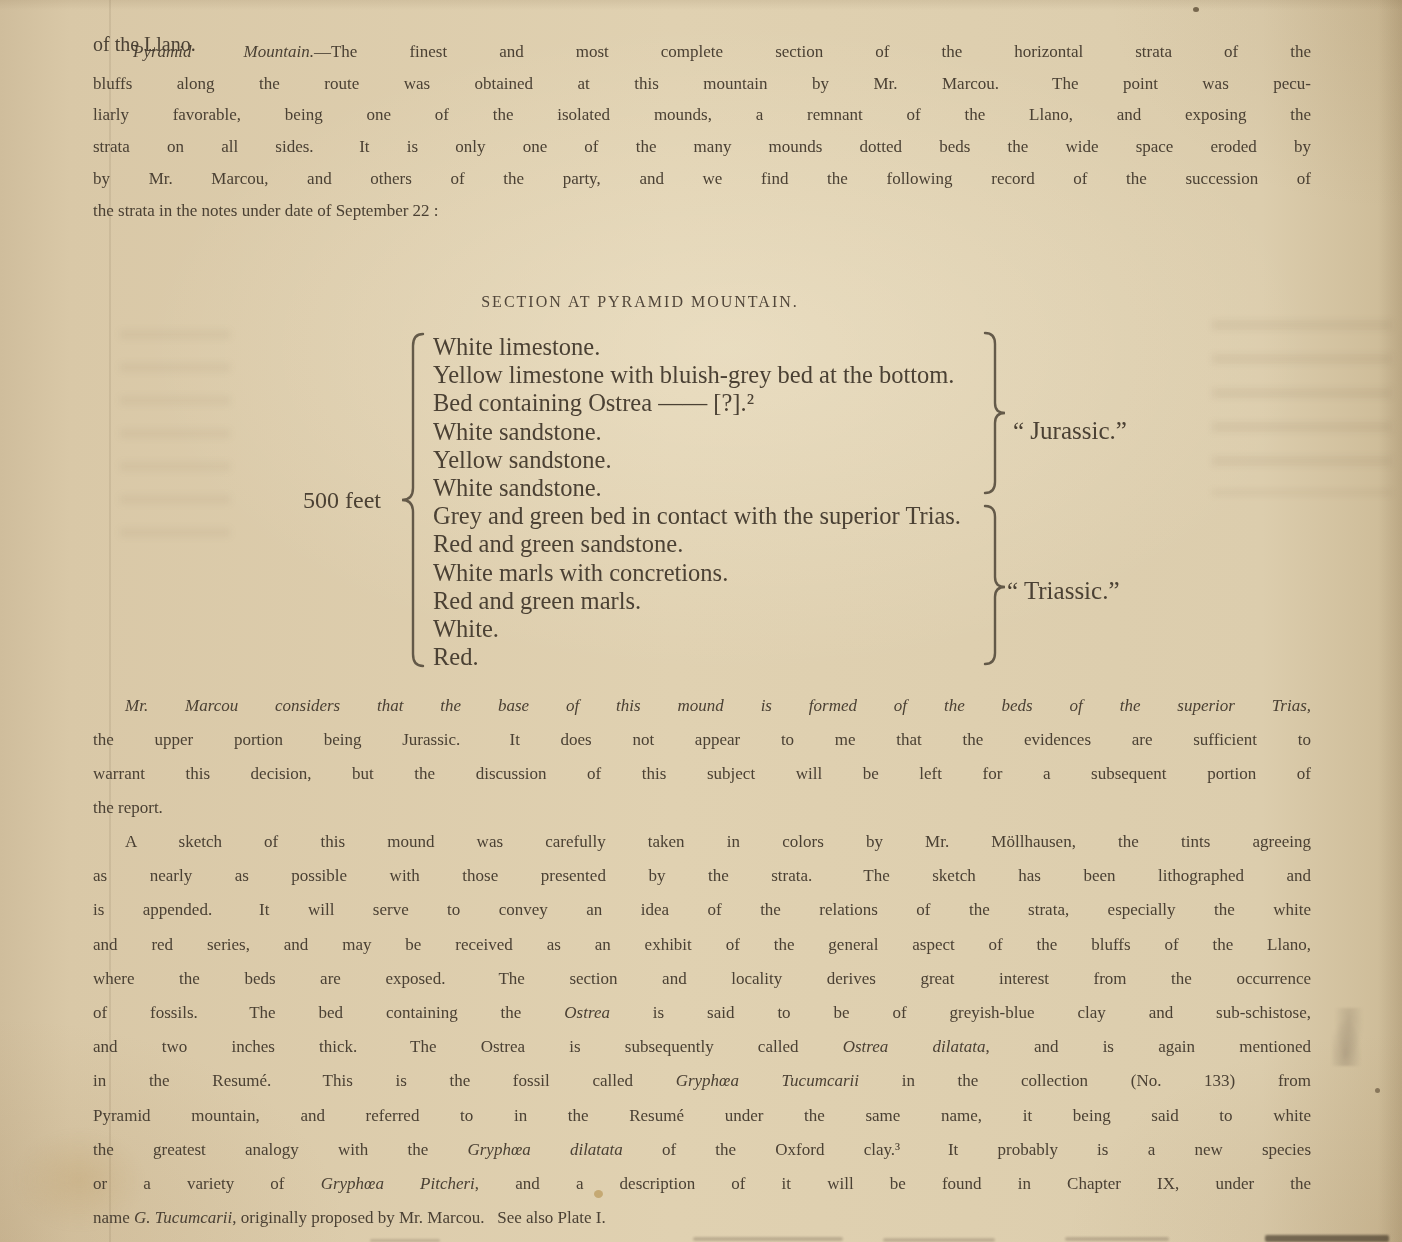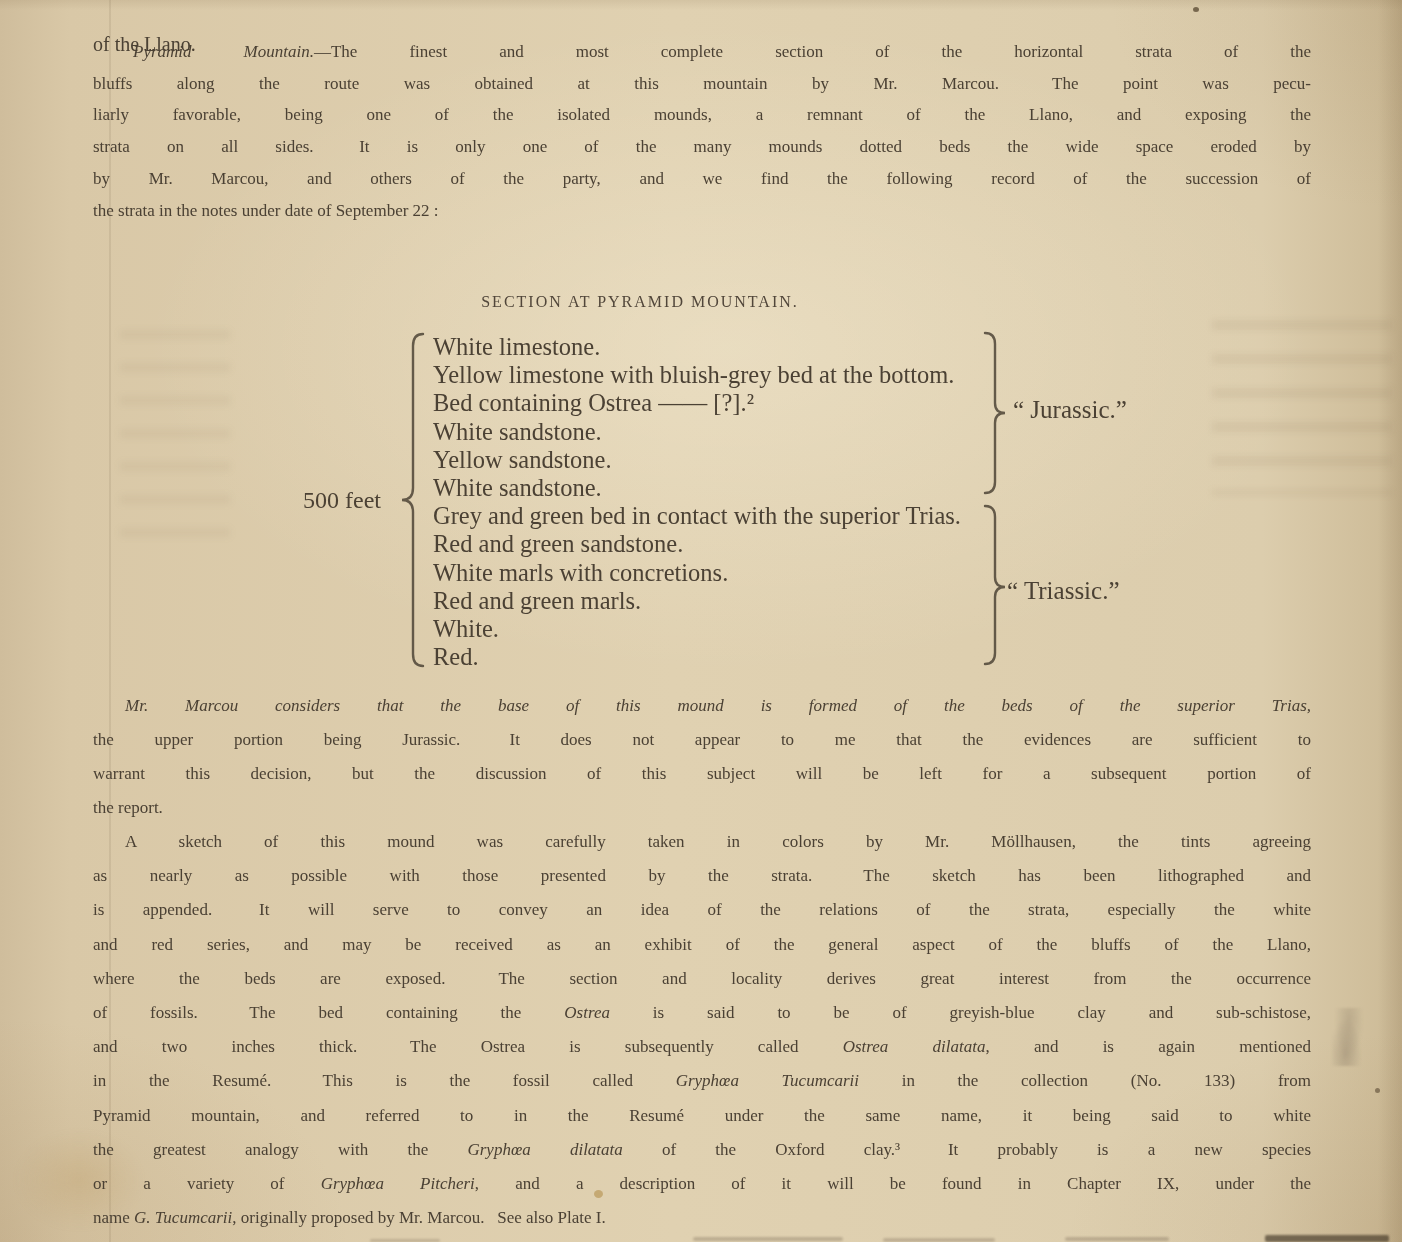--- a/index.html
+++ b/index.html
@@ -27,21 +27,21 @@
   .line{text-align:justify;text-align-last:justify;}
   .line.last{text-align-last:left;}
   .it{font-style:italic;}
   .section-heading{
     left:0;top:293px;width:1280px;text-align:center;
     font-size:16px;letter-spacing:2px;color:#51463a;
   }
   .measure-label{left:303px;top:487px;font-size:24px;}
   .strata-items{left:433px;top:333px;font-size:24.5px;line-height:28.2px;white-space:nowrap;}
   .group-label{font-size:25px;}
-  #label-jurassic{left:1013px;top:396px;}
+  #label-jurassic{left:1013px;top:417px;}
   #label-triassic{left:1007px;top:577px;}
   .brace{position:absolute;}
   .brace path{fill:none;stroke:#4e4436;stroke-width:2.4;stroke-linecap:round;opacity:.85;}
   
   .artifact{position:absolute;pointer-events:none;}
   .crease{left:109px;top:0;width:2px;height:1242px;background:rgba(125,105,78,0.15);filter:blur(0.7px);}
   .edge-right{right:0;top:0;width:24px;height:1242px;background:linear-gradient(90deg,transparent,rgba(118,94,60,0.20));}
   .edge-top{left:0;top:0;width:1402px;height:10px;background:linear-gradient(180deg,rgba(120,96,62,0.12),transparent);}
   .bleed-right{left:1212px;top:320px;width:180px;height:175px;
     background:repeating-linear-gradient(180deg,rgba(135,110,80,0.10) 0 10px,transparent 10px 34px);

